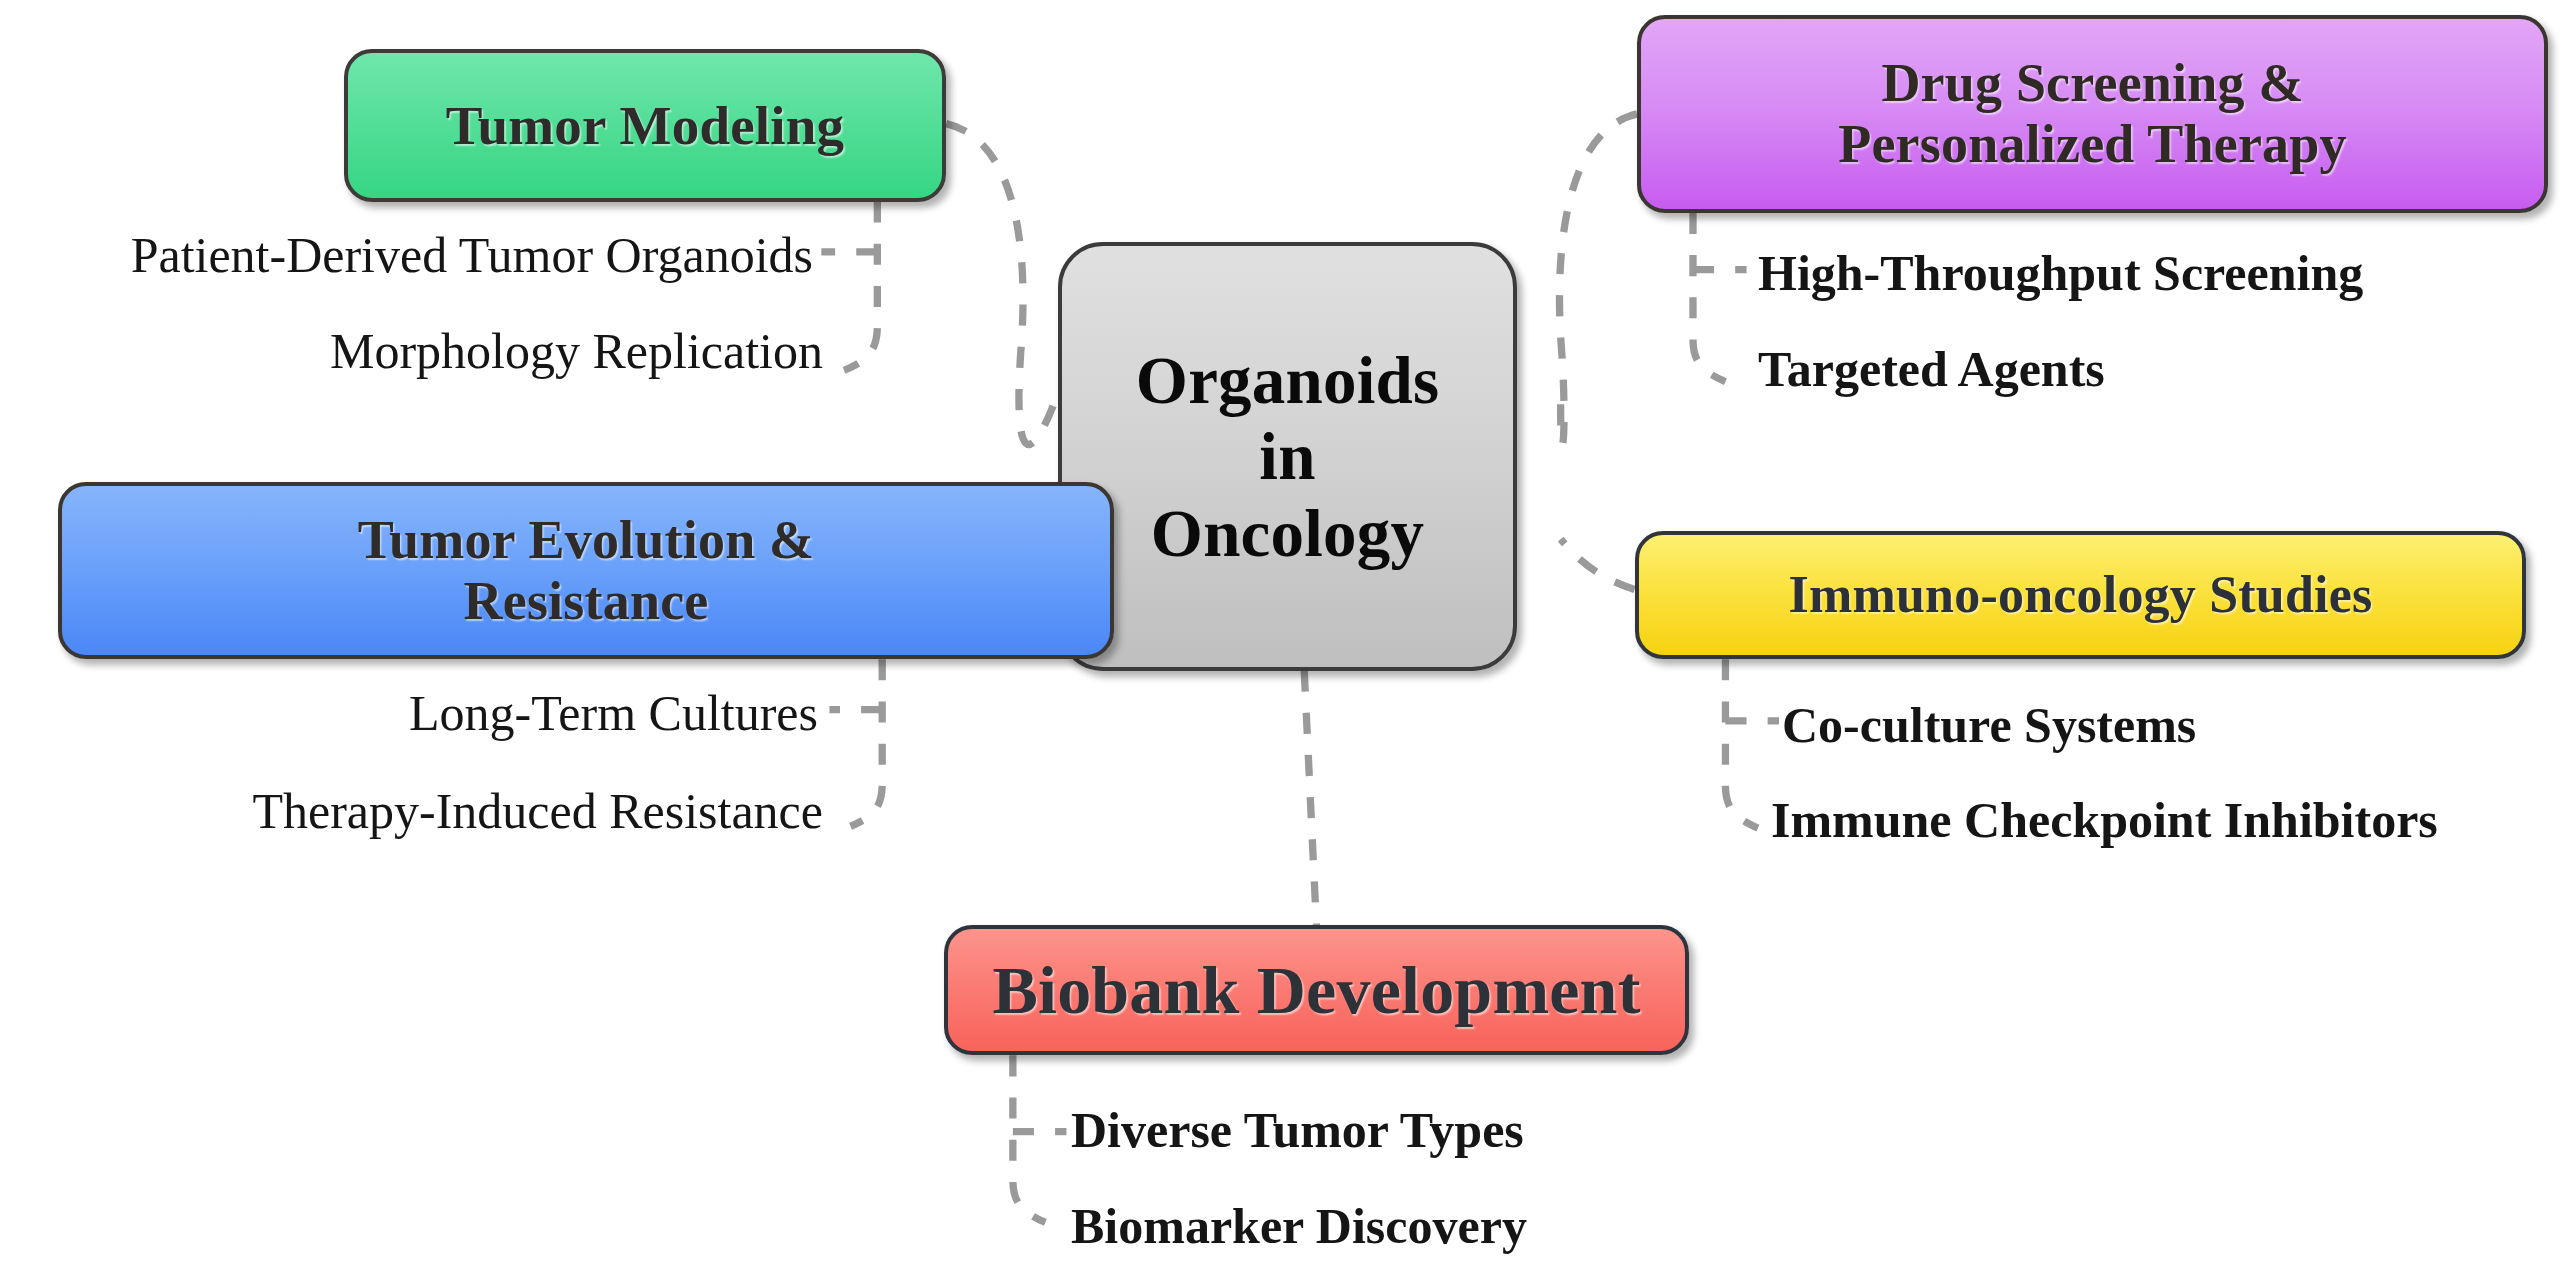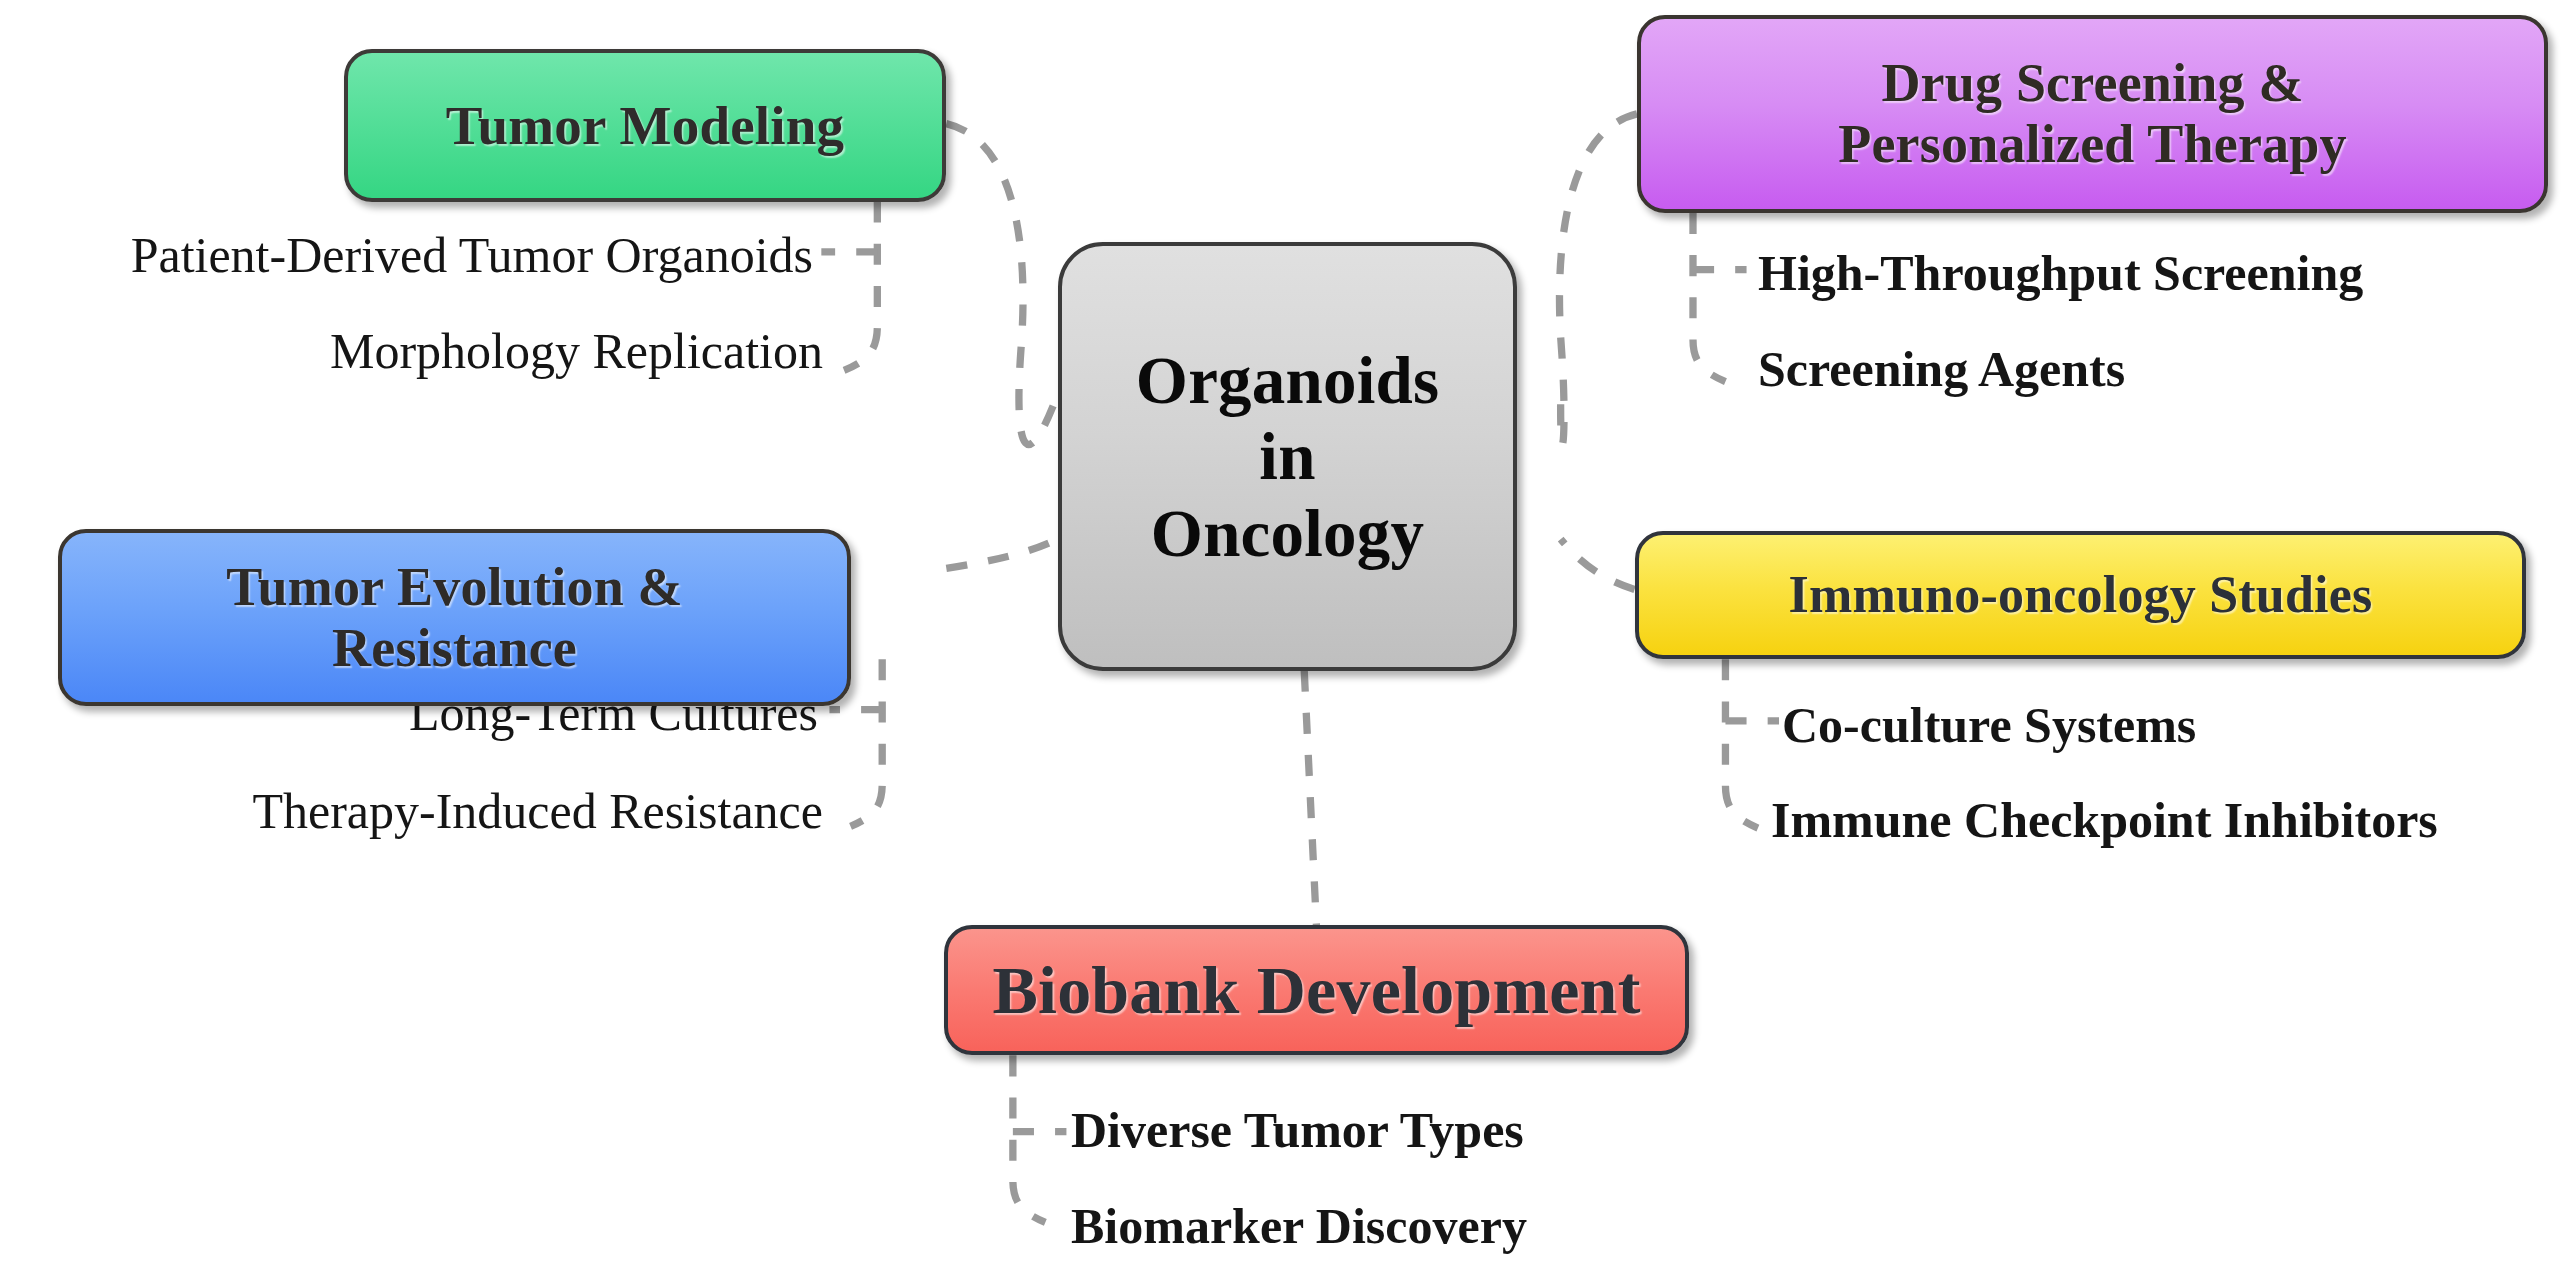--- a/index.html
+++ b/index.html
@@ -88,25 +88,24 @@
   }
   #node-drug-screening .node-label {
     font-size: 54px;
     color: #2f2b24;
   }
 
   
   #node-tumor-evolution {
     left: 58px;
     top: 482px;
-    width: 793px;
+    width: 1056px;
     height: 177px;
     background: linear-gradient(180deg, #86b4fb 0%, #6ca2fa 45%, #4b87f7 100%);
     border-color: #3b3630;
-    margin-top: 47px;
   }
   #node-tumor-evolution .node-label {
     font-size: 54px;
     color: #2e2b28;
   }
 
   
   #node-immuno-oncology {
     left: 1635px;
     top: 531px;
@@ -215,21 +214,21 @@
     <span class="node-label">Biobank Development</span>
   </div>
 
   <div class="leaf right-align" style="left:813px; top:230px;">Patient-Derived Tumor Organoids</div>
   <div class="leaf right-align" style="left:823px; top:326px;">Morphology Replication</div>
 
   <div class="leaf right-align" style="left:818px; top:688px;">Long-Term Cultures</div>
   <div class="leaf right-align" style="left:823px; top:786px;">Therapy-Induced Resistance</div>
 
   <div class="leaf left-align" style="left:1758px; top:248px;">High-Throughput Screening</div>
-  <div class="leaf left-align" style="left:1758px; top:344px;">Screening Agents</div>
+  <div class="leaf left-align" style="left:1758px; top:344px;">Targeted Agents</div>
 
   <div class="leaf left-align" style="left:1782px; top:700px;">Co-culture Systems</div>
   <div class="leaf left-align" style="left:1771px; top:795px;">Immune Checkpoint Inhibitors</div>
 
   <div class="leaf left-align" style="left:1071px; top:1105px;">Diverse Tumor Types</div>
   <div class="leaf left-align" style="left:1071px; top:1201px;">Biomarker Discovery</div>
 
 </div>
 
 

